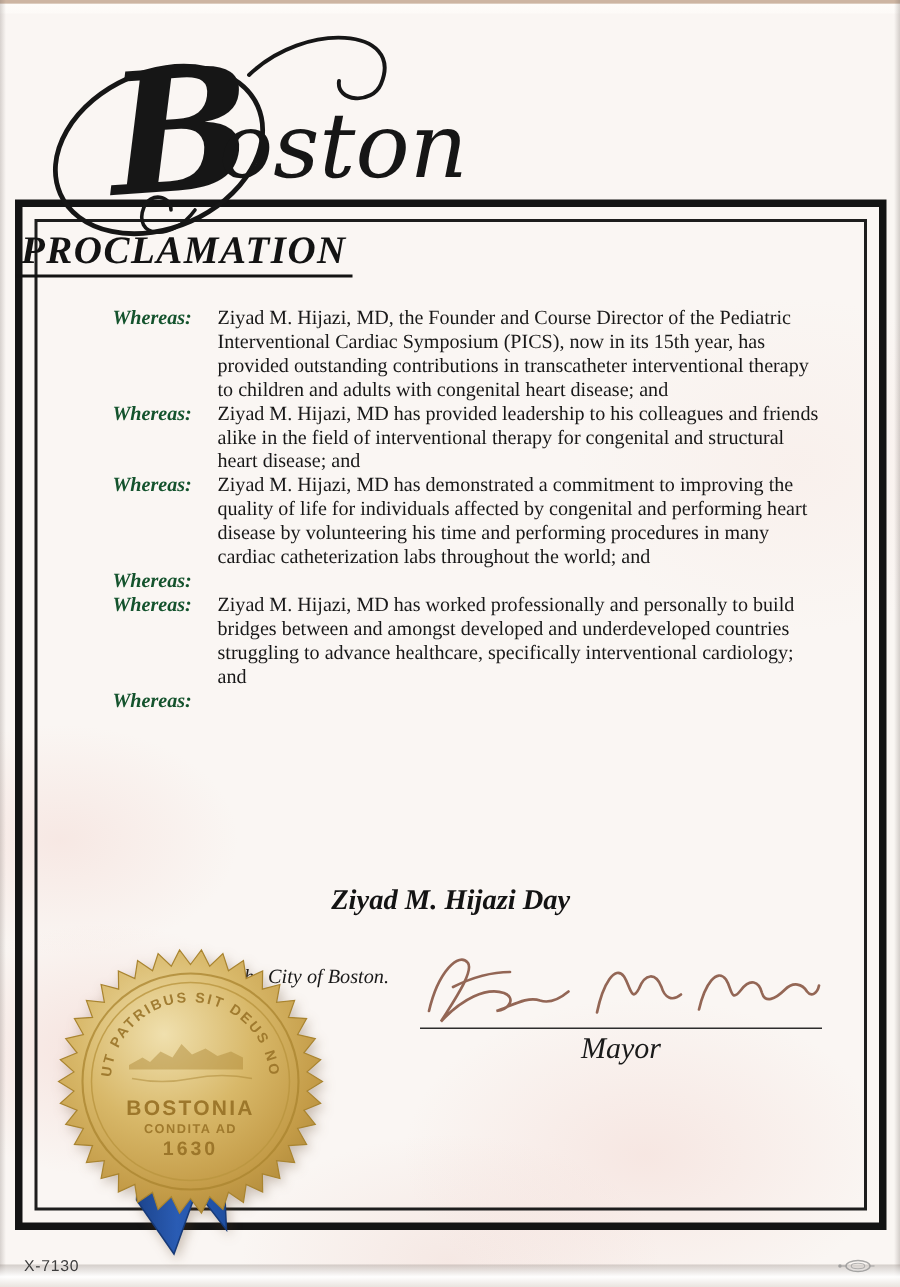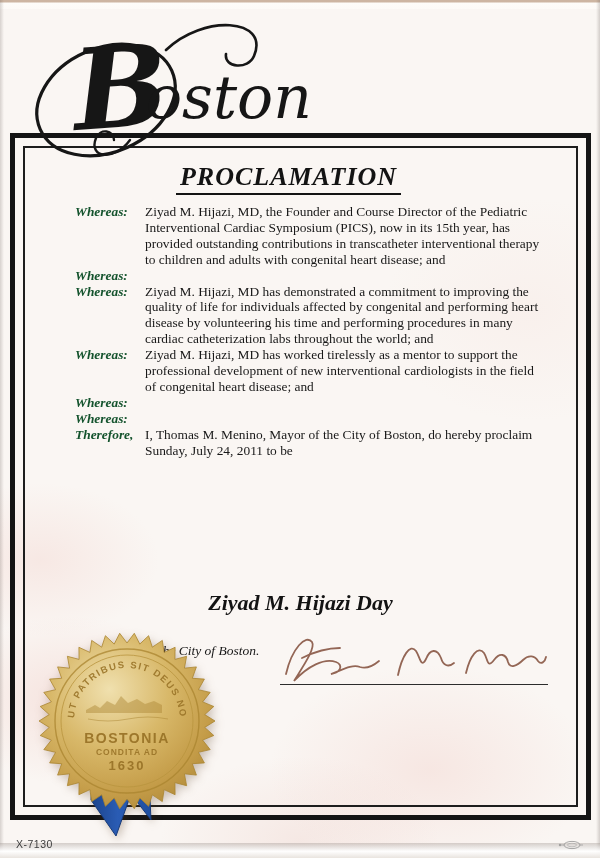--- a/index.html
+++ b/index.html
@@ -24,32 +24,32 @@
 
   
   .frame-outer{position:absolute;left:10px;top:133px;width:581px;height:687px;
     border:5px solid #141414;box-sizing:border-box;}
   .frame-inner{position:absolute;left:8px;top:8px;right:8px;bottom:8px;
     border:2px solid #1d1d1d;}
 
   
   .boston{position:absolute;left:18px;top:12px;width:320px;height:150px;z-index:4;}
 
-  .title{position:absolute;left:10px;top:162px;width:557px;text-align:center;z-index:2;}
+  .title{position:absolute;left:10px;top:152px;width:557px;text-align:left;z-index:2;}
   .title span{display:inline-block;font-weight:bold;font-style:italic;font-size:26px;
     letter-spacing:1px;color:#131313;border-bottom:2.5px solid #131313;padding:0 4px 1px;}
 
   .clauses{position:absolute;left:75px;top:204px;width:471px;z-index:2;}
   .clause{display:flex;align-items:flex-start;}
   .clause .lbl{flex:0 0 70px;font-weight:bold;font-style:italic;font-size:13.4px;
     line-height:15.9px;color:#14532d;}
   .clause .txt{flex:1;font-size:13.4px;line-height:15.9px;color:#181818;}
 
   .day-title{position:absolute;left:10px;top:590px;width:581px;text-align:center;
-    font-weight:bold;font-style:italic;font-size:22px;color:#131313;z-index:2;}
+    font-weight:bold;font-style:italic;font-size:19px;color:#131313;z-index:2;}
   .closing{position:absolute;left:145px;top:643px;font-style:italic;font-size:13.5px;
     color:#181818;z-index:2;}
 
   .sig-block{position:absolute;left:280px;top:628px;width:268px;z-index:3;}
   .sig-line{border-bottom:1.6px solid #2c2c2c;margin-top:-6px;}
   .mayor{ text-align:center;font-style:italic;font-size:20px;color:#1a1a1a;margin-top:2px;}
 
   .seal-assy{position:absolute;left:28px;top:622px;width:200px;height:218px;z-index:5;}
   .seal-assy svg{filter:drop-shadow(2px 3px 4px rgba(90,60,30,.30));}
 
@@ -85,54 +85,52 @@
   <span>PROCLAMATION</span>
 </div>
 
 <div class="clauses">
   <div class="clause">
     <div class="lbl">Whereas:</div>
     <div class="txt">Ziyad M. Hijazi, MD, the Founder and Course Director of the Pediatric Interventional Cardiac Symposium (PICS), now in its 15th year, has provided outstanding contributions in transcatheter interventional therapy to children and adults with congenital heart disease; and</div>
   </div>
   <div class="clause">
     <div class="lbl">Whereas:</div>
+    <div class="txt">Ziyad M. Hijazi, MD has provided leadership to his colleagues and friends alike in the field of interventional therapy for congenital and structural heart disease; and</div>
   </div>
   <div class="clause">
     <div class="lbl">Whereas:</div>
     <div class="txt">Ziyad M. Hijazi, MD has demonstrated a commitment to improving the quality of life for individuals affected by congenital and performing heart disease by volunteering his time and performing procedures in many cardiac catheterization labs throughout the world; and</div>
   </div>
   <div class="clause">
     <div class="lbl">Whereas:</div>
-    <div class="txt">Ziyad M. Hijazi, MD has worked tirelessly as a mentor to support the professional development of new interventional cardiologists in the field of congenital heart disease; and</div>
   </div>
   <div class="clause">
     <div class="lbl">Whereas:</div>
+    <div class="txt">Ziyad M. Hijazi, MD has worked professionally and personally to build bridges between and amongst developed and underdeveloped countries struggling to advance healthcare, specifically interventional cardiology; and</div>
   </div>
   <div class="clause">
     <div class="lbl">Whereas:</div>
-  </div>
-  <div class="clause">
-    <div class="lbl">Therefore,</div>
-    <div class="txt">I, Thomas M. Menino, Mayor of the City of Boston, do hereby proclaim Sunday, July 24, 2011 to be</div>
   </div>
 </div>
 
 <div class="day-title">Ziyad M. Hijazi Day</div>
 <div class="closing">in the City of Boston.</div>
 
 <div class="sig-block">
   <svg width="268" height="58" viewBox="0 0 268 58" aria-label="Thomas M. Menino signature">
     <g fill="none" stroke="#8b5a48" stroke-width="1.8" stroke-linecap="round" opacity="0.92">
       <path d="M 6,46 C 12,20 26,6 32,14 C 36,20 22,40 14,53 C 28,38 44,30 56,34 C 64,37 60,45 51,46 C 62,42 72,36 80,39 C 86,41 93,38 99,33"></path>
       <path d="M 22,30 C 34,24 48,20 60,20"></path>
       <path d="M 118,47 C 122,28 130,15 136,23 C 140,29 141,41 146,31 C 150,21 157,20 161,30 C 163,37 168,40 174,35"></path>
       <path d="M 186,45 C 190,28 198,17 204,25 C 208,31 207,41 214,32 C 220,24 226,26 228,34 C 230,41 237,38 243,32 C 249,26 255,28 258,33 C 261,37 265,34 266,29"></path>
     </g>
   </svg>
   <div class="sig-line"></div>
+  <div class="mayor">Mayor</div>
 </div>
 
 <div class="seal-assy">
   <svg width="200" height="218" viewBox="0 0 200 218">
     <defs>
       <radialGradient id="gold" cx="40%" cy="32%" r="75%">
         <stop offset="0%" stop-color="#f0e0ae"></stop>
         <stop offset="45%" stop-color="#d8b869"></stop>
         <stop offset="80%" stop-color="#c49c48"></stop>
         <stop offset="100%" stop-color="#b08a3a"></stop>

